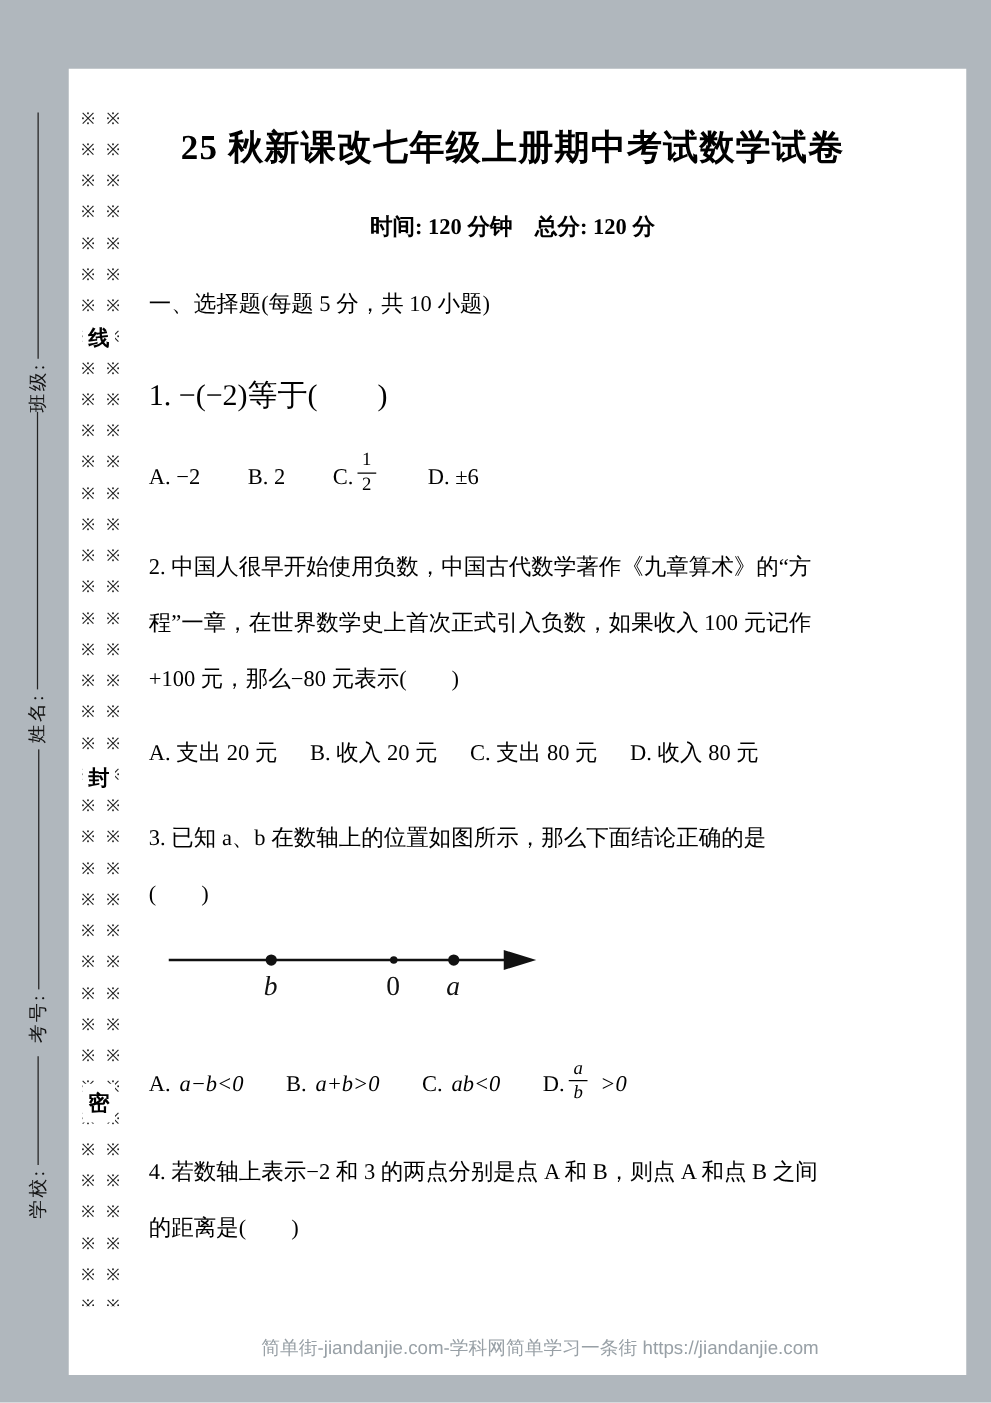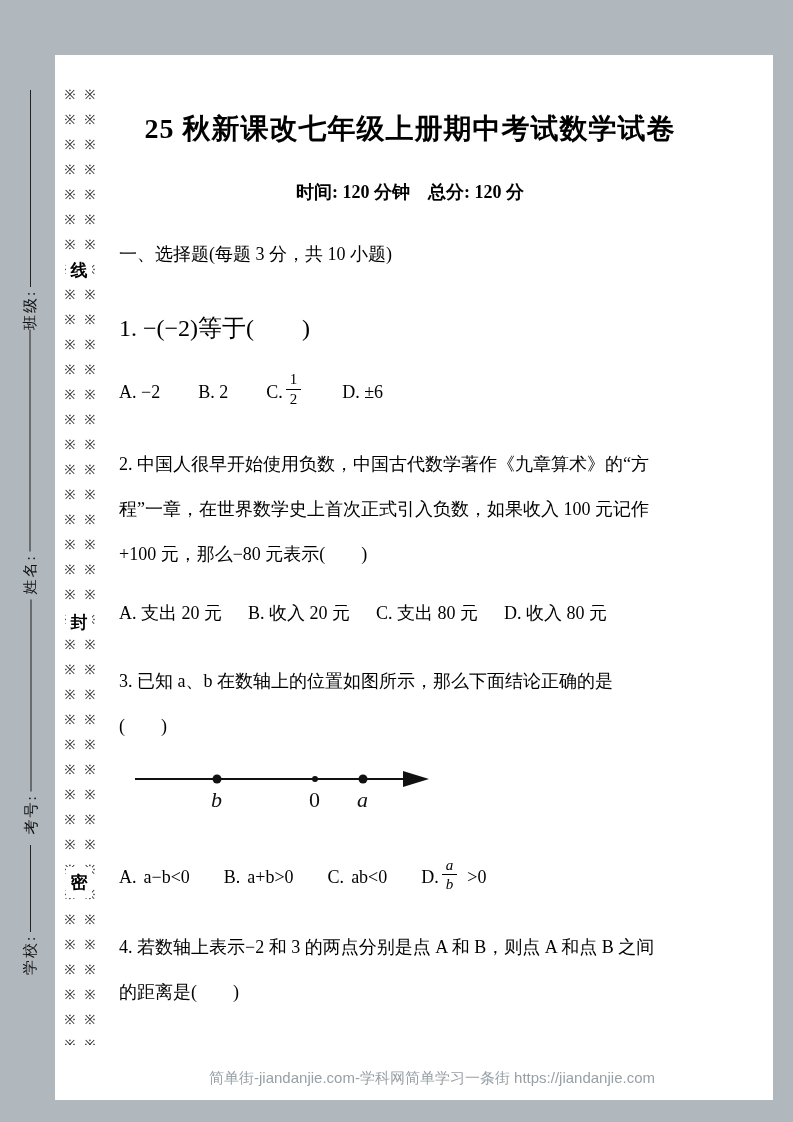--- a/index.html
+++ b/index.html
@@ -36,41 +36,41 @@
     transform:rotate(-90deg);
     font-size:15px;color:#111;
   }
   .seal-field .lbl{white-space:nowrap;letter-spacing:2px;}
   .seal-field .line{flex:1;height:0;border-top:1.5px solid #222;margin-left:3px;}
   .seal-field.f1{width:240px;left:-90px;top:199px;}
   .seal-field.f2{width:265px;left:-103px;top:451px;}
   .seal-field.f3{width:235px;left:-87px;top:706px;}
   .seal-field.f4{width:130px;left:-35px;top:899px;}
   
-  .content{position:absolute;left:64px;top:13px;width:640px;}
+  .content{position:absolute;left:64px;top:2px;width:640px;}
   .title{
     margin:42px 58px 0 0;text-align:center;
     font-size:28px;font-weight:bold;letter-spacing:1px;
   }
   .meta{margin:32px 58px 0 0;text-align:center;font-size:18px;font-weight:bold;}
   .sec-header{margin-top:38px;font-size:18px;}
   .stem{margin-top:40px;font-size:24px;line-height:45px;}
   .qlines{font-size:18px;line-height:45px;font-family:Liberation Serif, serif;}
   .qlines.m1{margin-top:30px;}
   .qlines.m2{margin-top:34px;}
   .qlines.m3{margin-top:28px;}
   .options{display:flex;align-items:center;font-size:18px;}
   .options .opt{display:inline-flex;align-items:center;}
   .options.g1{margin-top:22px;}
   .options.g1 .opt{margin-right:38px;}
   .options.g2{margin-top:24px;}
   .options.g2 .opt{margin-right:26px;}
   .options.g3{margin-top:42px;}
   .options.g3 .opt{margin-right:34px;}
-  .math{margin-left:7px;}
+  .math{font-style:italic;margin-left:7px;}
   .frac{
     display:inline-flex;flex-direction:column;align-items:center;
     font-size:15px;line-height:1.25;margin:0 3px;transform:translateY(-3px);
   }
   .frac .fn{padding:0 4px;border-bottom:1.5px solid #000;}
   .frac .fd{padding:0 4px;}
   .frac.it{font-style:italic;}
   .figure-wrap{margin:8px 0 0 14px;}
   .numberline text{font-size:22px;font-family:"Liberation Serif","DejaVu Serif",serif;fill:#111;}
   .numberline .nl-italic{font-style:italic;}
@@ -107,21 +107,21 @@
   <div class="seal-col c2">※※※※※※※※※※※※※※※※※※※※※※※※※※※※※※※※※※※※※※※※※※※※※※※※</div>
   <span class="seal-char sc1">线</span>
   <span class="seal-char sc2">封</span>
   <span class="seal-char sc3">密</span>
 
   <div class="content">
 
     <div class="title">25 秋新课改七年级上册期中考试数学试卷</div>
     <div class="meta">时间: 120 分钟　总分: 120 分</div>
 
-    <div class="sec-header">一、选择题(每题 3 分，共 10 小题)</div>
+    <div class="sec-header">一、选择题(每题 5 分，共 10 小题)</div>
 
     <div class="stem">1. −(−2)等于(　　)</div>
     <div class="options g1">
       <span class="opt">A. −2</span>
       <span class="opt">B. 2</span>
       <span class="opt">
         <span>C.</span>
         <span class="frac">
           <span class="fn">1</span>
           <span class="fd">2</span>

